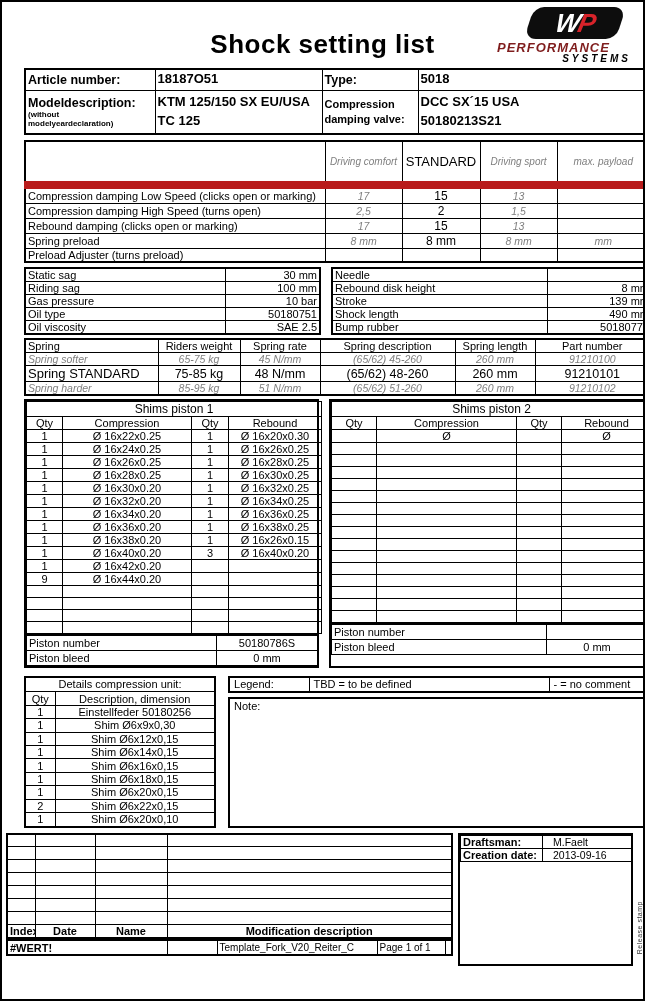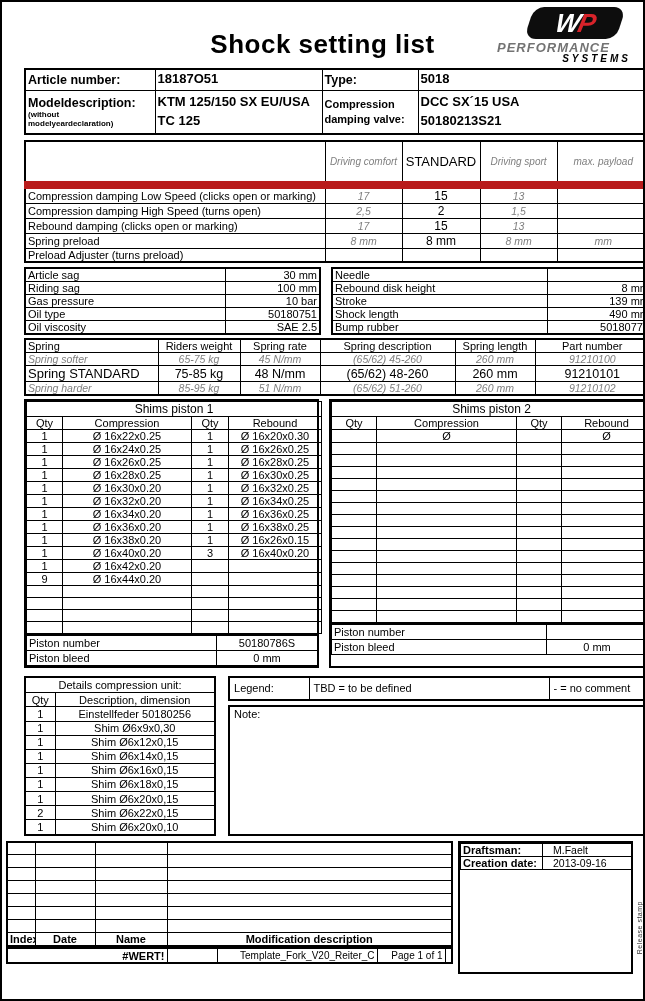--- a/index.html
+++ b/index.html
@@ -19,21 +19,21 @@
   
   .hdr { position:relative; height:59px; }
   .title { text-align:center; font-size:26px; font-weight:bold; padding-top:24px; letter-spacing:0.5px; }
   .logo { position:absolute; top:2px; right:2px; width:142px; height:55px; }
   .wp-badge { width:92px; height:32px; background:#0d0d0d; border-radius:10px 12px 10px 12px;
               transform:skewX(-18deg); margin-left:34px; display:flex; align-items:center;
               justify-content:center; }
   .wp-badge span { transform:skewX(6deg); font-style:italic; font-weight:bold; font-size:26px;
                    line-height:1; letter-spacing:-2px; }
   .wp-w { color:#fff; } .wp-p { color:#d8232a; }
-  .perf { color:#737373; font-style:italic; font-weight:bold; font-size:13px; letter-spacing:1px;
+  .perf { color:#7f1d1d; font-style:italic; font-weight:bold; font-size:13px; letter-spacing:1px;
           margin-top:1px; padding-left:2px; }
   .sys  { color:#000; font-style:italic; font-weight:bold; font-size:10px; letter-spacing:3px;
           text-align:right; padding-right:6px; margin-top:-2px; }
 
   
   .article { margin-top:4px; width:625px; }
   .article tr.r1 td { height:21px; }
   .article tr.r2 td { height:44px; vertical-align:middle; }
   .blabel { font-weight:bold; font-size:12.5px; }
   .bval   { font-weight:bold; font-size:13px; white-space:normal; line-height:1.45; }
@@ -72,31 +72,31 @@
   .piston-tbl { border-top:2px solid #000; }
   .piston-tbl td { height:15px; }
   .piston-tbl .lbl { text-align:left; }
 
   
   .detrow { margin-top:8px; }
   .details { width:190px; }
   .details td { text-align:center; height:12px; }
   .details .dtitle td { height:15px; }
   .legend { width:425px; }
-  .legend td { height:23px; padding-left:4px; }
+  .legend td { height:15px; padding-left:4px; }
   .notebox { width:425px; height:131px; border:2px solid #000; margin-top:4px;
              font-size:11px; padding:1px 4px; }
 
   
   .bottom { margin-top:5px; display:flex; }
   .rev { width:445px; }
   .rev td { height:13px; text-align:center; }
   .rev .hd td { font-weight:bold; height:13px; }
   .revfoot { width:445px; border-top:none; }
-  .revfoot td { height:15px; text-align:right; font-size:10px; }
+  .revfoot td { height:15px; text-align:left; font-size:10px; }
   .revfoot .wert { font-weight:bold; font-size:11px; }
   .db-box { width:175px; margin-left:5px; border:2px solid #000; height:133px; }
   .db-box table { width:100%; }
   .db-box td { height:13px; }
   .db-lab { font-weight:bold; font-size:11px; }
   .db-val { font-size:10.5px; padding-left:10px; }
   .stamp-text { position:absolute; right:0px; bottom:45px; font-size:7px; color:#333;
                 writing-mode:vertical-rl; transform:rotate(180deg); letter-spacing:0.5px; }
 </style>
 </head>
@@ -208,21 +208,21 @@
   </table>
 
   <div class="cols sect sagrow">
     <table class="box sag" style="width:295px; margin-right:10px;">
       <colgroup>
           <col style="width:200px">
           <col style="width:95px">
         </colgroup>
       <tbody>
           <tr>
-            <td class="lbl">Article sag</td>
+            <td class="lbl">Static sag</td>
             <td class="val">30 mm</td>
           </tr>
           <tr>
             <td class="lbl">Riding sag</td>
             <td class="val">100 mm</td>
           </tr>
           <tr>
             <td class="lbl">Gas pressure</td>
             <td class="val">10 bar</td>
           </tr>

